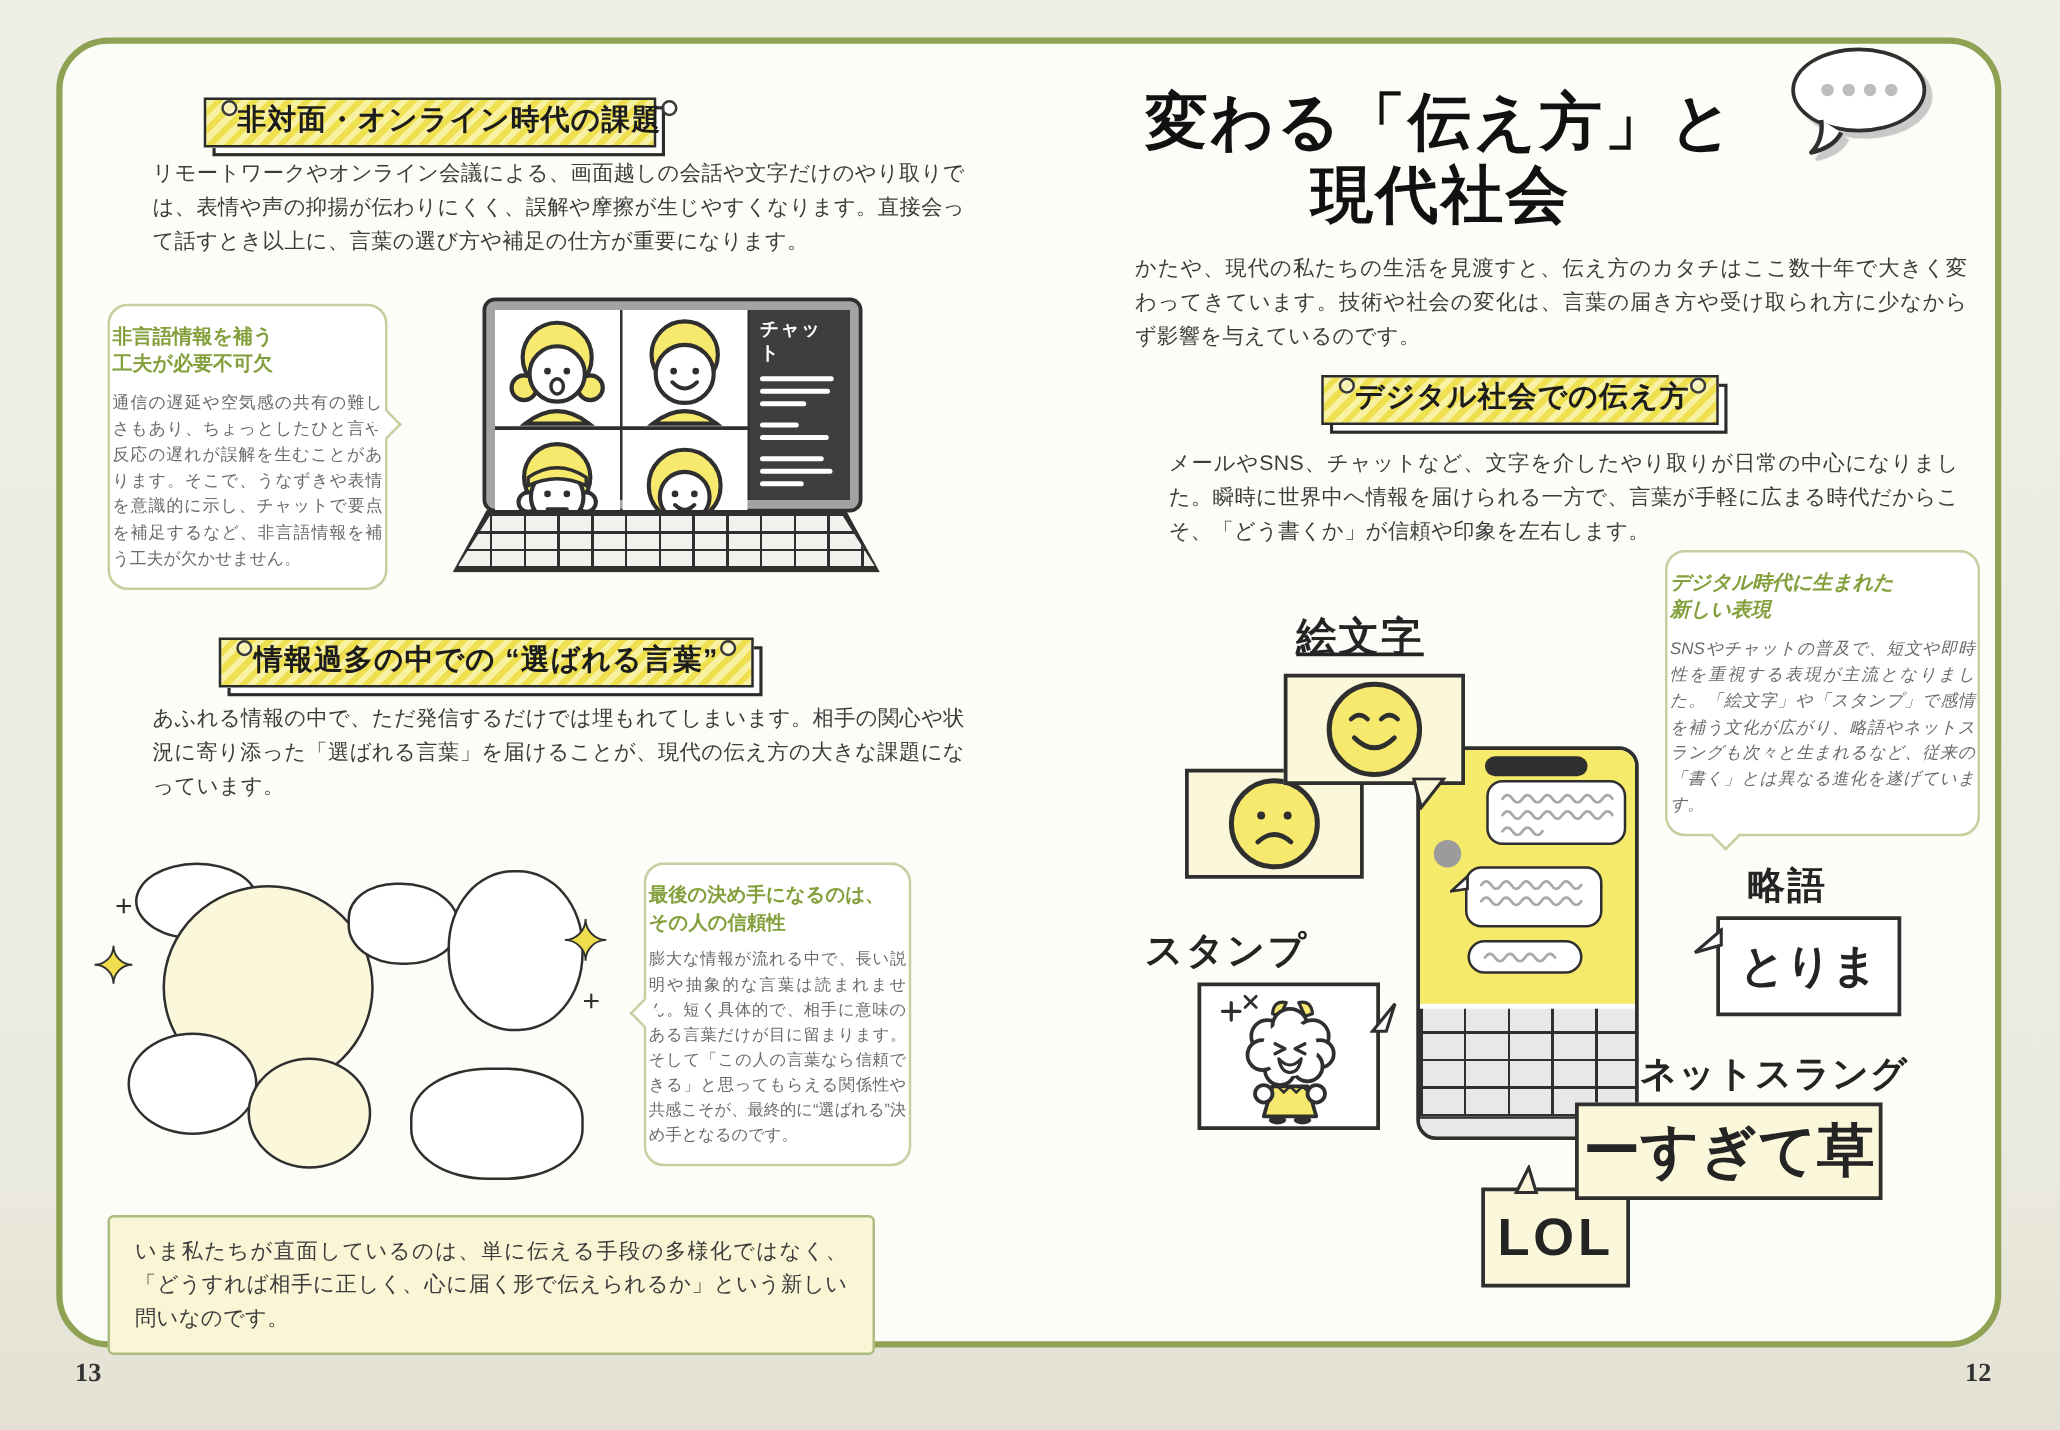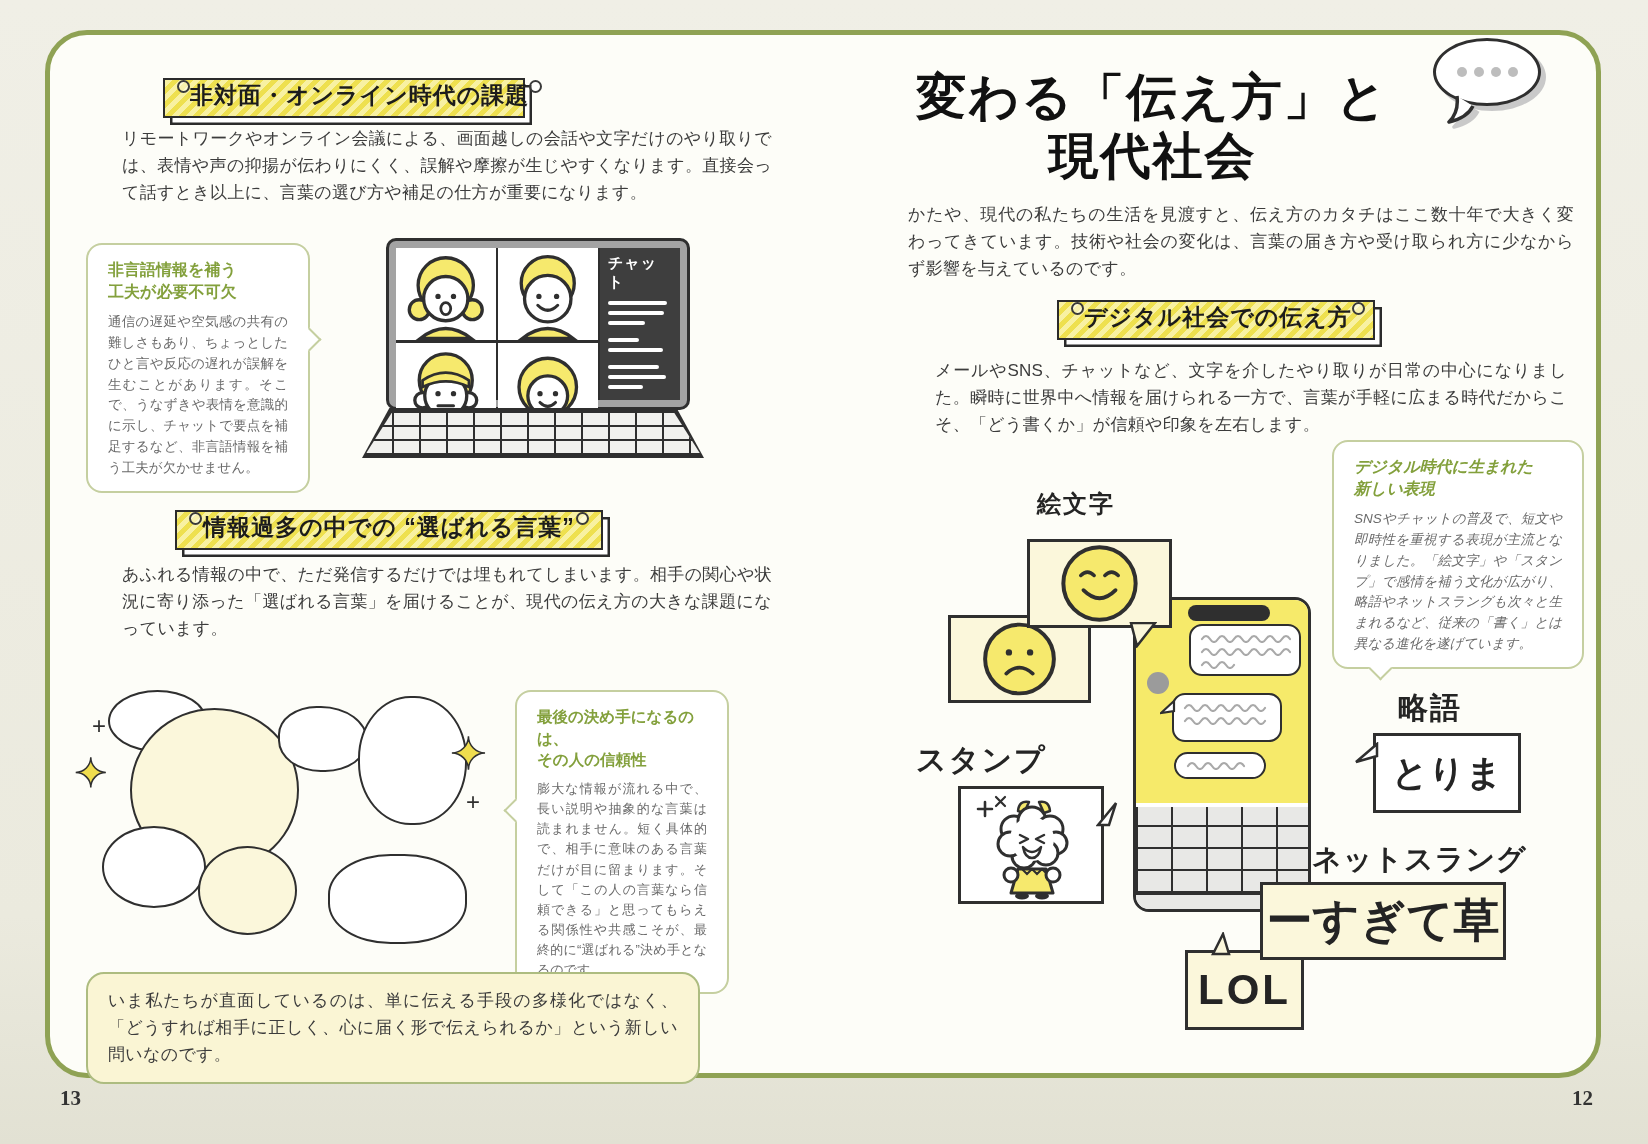--- a/index.html
+++ b/index.html
@@ -14,21 +14,21 @@
   
   .banner{position:absolute;height:40px;display:flex;justify-content:space-between;
     padding:0 12px;box-sizing:border-box;border:2.5px solid #2b2b2b;
     background:repeating-linear-gradient(135deg,#f8f1a2 0 5px,#eee04f 5px 10px);
     box-shadow:7px 7px 0 -2.5px #ffffff,7px 7px 0 0 #2b2b2b;}
   .banner .btext{font-weight:bold;font-size:23px;color:#1c1c1c;letter-spacing:1px;white-space:nowrap;}
   .banner .bdot{width:9px;height:9px;border:2px solid #3a3a3a;border-radius:50%;background:rgba(255,255,255,.55);flex:0 0 auto;}
   .para{position:absolute;font-size:17px;line-height:1.58;text-align:justify;letter-spacing:.3px;color:#3c3c3c;}
   
   .callout{position:absolute;background:#fff;border:2.5px solid #c5cfa0;border-radius:16px;
-    padding:14px 20px 12px;box-sizing:border-box;}
+    padding:14px 2px 12px;box-sizing:border-box;}
   .callout h4{margin:0 0 8px;font-size:16px;line-height:1.4;color:#83a03c;white-space:pre-line;}
   .callout p{margin:0;font-size:13.5px;line-height:1.55;color:#6a6a6a;text-align:justify;}
   .callout::after{content:"";position:absolute;width:15px;height:15px;background:#fff;}
   .callout.tail-right::after{right:-10px;top:86px;border-top:2.5px solid #c5cfa0;border-right:2.5px solid #c5cfa0;transform:rotate(45deg);}
   .callout.tail-left::after{left:-10px;top:110px;border-left:2.5px solid #c5cfa0;border-bottom:2.5px solid #c5cfa0;transform:rotate(45deg);}
   .callout.tail-bottom::after{left:38px;bottom:-10px;border-right:2.5px solid #c5cfa0;border-bottom:2.5px solid #c5cfa0;transform:rotate(45deg);}
   .pre{white-space:pre-line;}
   
   .card{position:absolute;border:3px solid #2f2f2f;box-sizing:border-box;}
   .cream{background:#fbf7db;}
@@ -154,21 +154,21 @@
     <div class="abs" style="left:380px;top:78px;font-size:44px;color:#f0dd4e;-webkit-text-stroke:1.5px #2f2f2f;">✦</div>
     <div class="abs" style="left:396px;top:138px;font-size:24px;color:#2f2f2f;">+</div>
   </div>
 
   <div class="callout tail-left" style="left:515px;top:690px;width:214px;">
     <h4 style="font-size:15.5px;">最後の決め手になるのは、
 その人の信頼性</h4>
     <p style="font-size:13px;">膨大な情報が流れる中で、長い説明や抽象的な言葉は読まれません。短く具体的で、相手に意味のある言葉だけが目に留まります。そして「この人の言葉なら信頼できる」と思ってもらえる関係性や共感こそが、最終的に“選ばれる”決め手となるのです。</p>
   </div>
 
-  <div class="abs" style="left:86px;top:972px;width:614px;background:#faf5d4;border:2.5px solid #adbc80;border-radius:18px;padding:13px 20px;box-sizing:border-box;font-size:17px;line-height:1.6;letter-spacing:.3px;text-align:justify;">
+  <div class="abs" style="left:86px;top:972px;width:614px;background:#faf5d4;border:2.5px solid #adbc80;border-radius:5px;padding:13px 20px;box-sizing:border-box;font-size:17px;line-height:1.6;letter-spacing:.3px;text-align:justify;">
     <span>いま私たちが直面しているのは、単に伝える手段の多様化ではなく、「どうすれば相手に正しく、心に届く形で伝えられるか」という新しい問いなのです。</span>
   </div>
 
   <div class="abs" style="left:1433px;top:38px;width:110px;height:92px;filter:drop-shadow(5px 5px 0 #c9c9c9);">
     <div style="position:absolute;left:0;top:0;width:102px;height:62px;background:#fff;border:3.5px solid #2f2f2f;border-radius:50%;display:flex;align-items:center;justify-content:center;gap:7px;">
       <span style="width:10px;height:10px;border-radius:50%;background:#bdbdbd;"></span>
       <span style="width:10px;height:10px;border-radius:50%;background:#bdbdbd;"></span>
       <span style="width:10px;height:10px;border-radius:50%;background:#bdbdbd;"></span>
       <span style="width:10px;height:10px;border-radius:50%;background:#bdbdbd;"></span>
     </div>
@@ -189,21 +189,21 @@
   </div>
 
   <div class="para" style="left:935px;top:358px;width:632px;">メールやSNS、チャットなど、文字を介したやり取りが日常の中心になりました。瞬時に世界中へ情報を届けられる一方で、言葉が手軽に広まる時代だからこそ、「どう書くか」が信頼や印象を左右します。</div>
 
   <div class="callout tail-bottom" style="left:1332px;top:440px;width:252px;z-index:6;font-style:italic;">
     <h4>デジタル時代に生まれた
 新しい表現</h4>
     <p>SNSやチャットの普及で、短文や即時性を重視する表現が主流となりました。「絵文字」や「スタンプ」で感情を補う文化が広がり、略語やネットスラングも次々と生まれるなど、従来の「書く」とは異なる進化を遂げています。</p>
   </div>
 
-  <div class="handlabel" style="left:1037px;top:488px;font-size:24px;">絵文字</div>
+  <div class="handlabel" style="left:1037px;top:488px;font-size:32px;text-decoration:underline;">絵文字</div>
 
   <div class="card cream" style="left:948px;top:615px;width:143px;height:88px;z-index:3;">
     <svg viewBox="0 0 100 62" width="100%" height="100%">
       <circle cx="50" cy="31" r="26" fill="#f6e96d" stroke="#2f2f2f" stroke-width="3"></circle>
       <circle cx="42" cy="26" r="2.4" fill="#2f2f2f"></circle>
         <circle cx="58" cy="26" r="2.4" fill="#2f2f2f"></circle>
       <path d="M40 42 q10 -9 20 0" fill="none" stroke="#2f2f2f" stroke-width="2.8" stroke-linecap="round"></path>
     </svg>
   </div>
 

